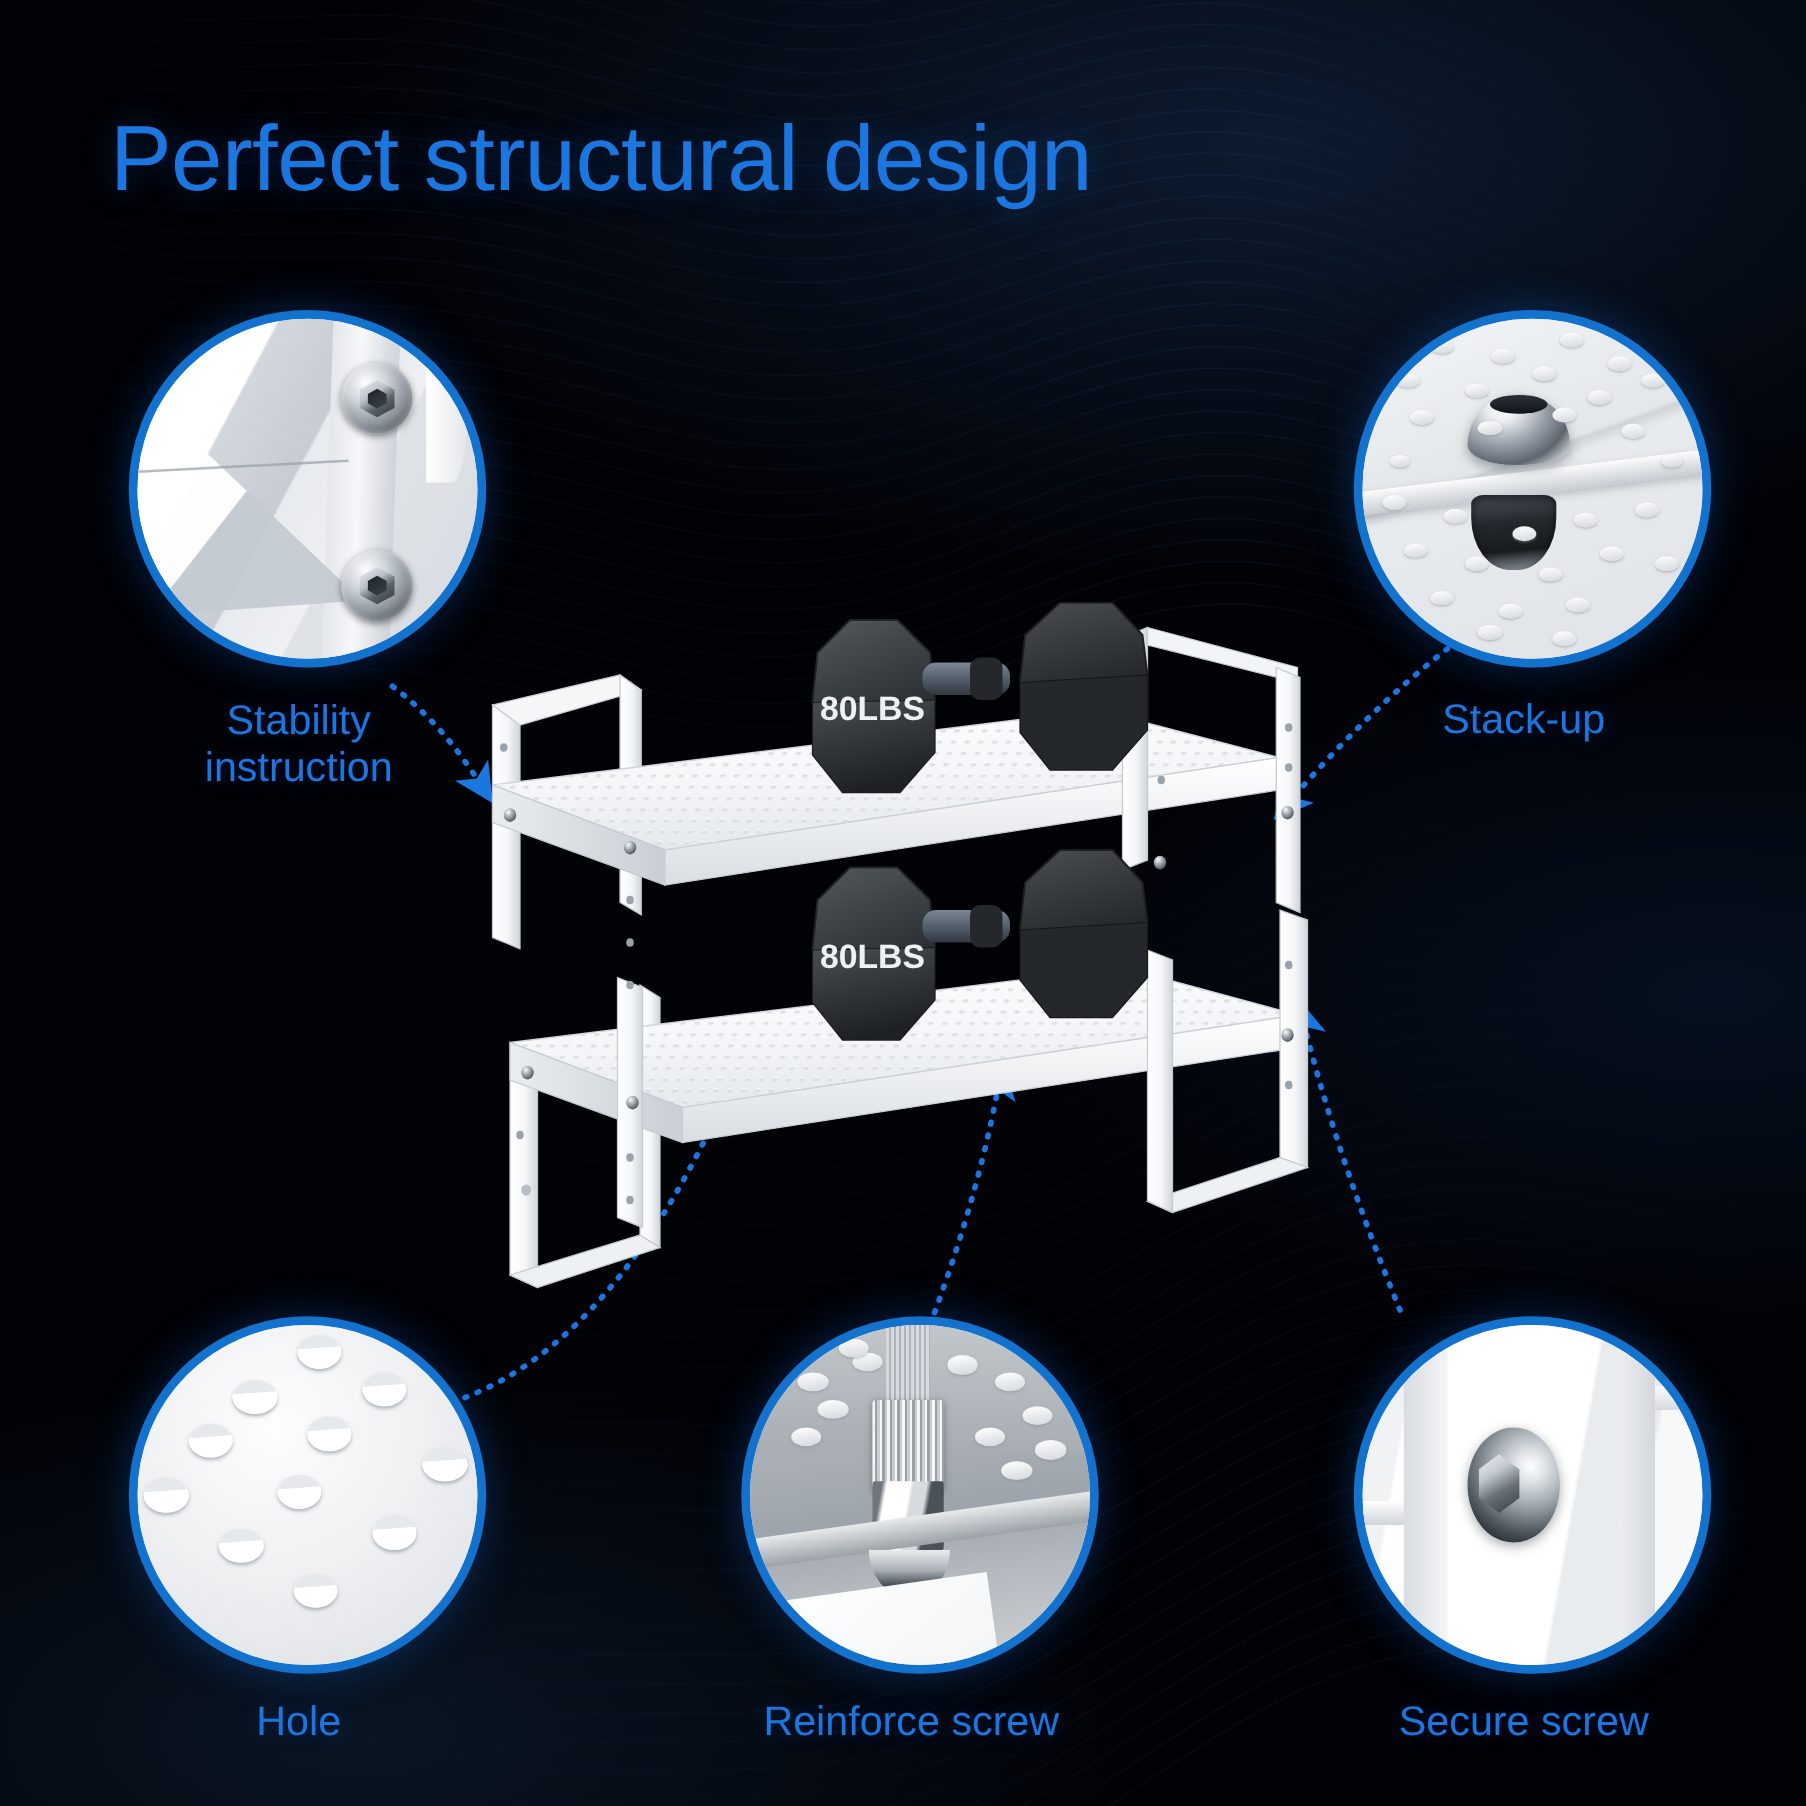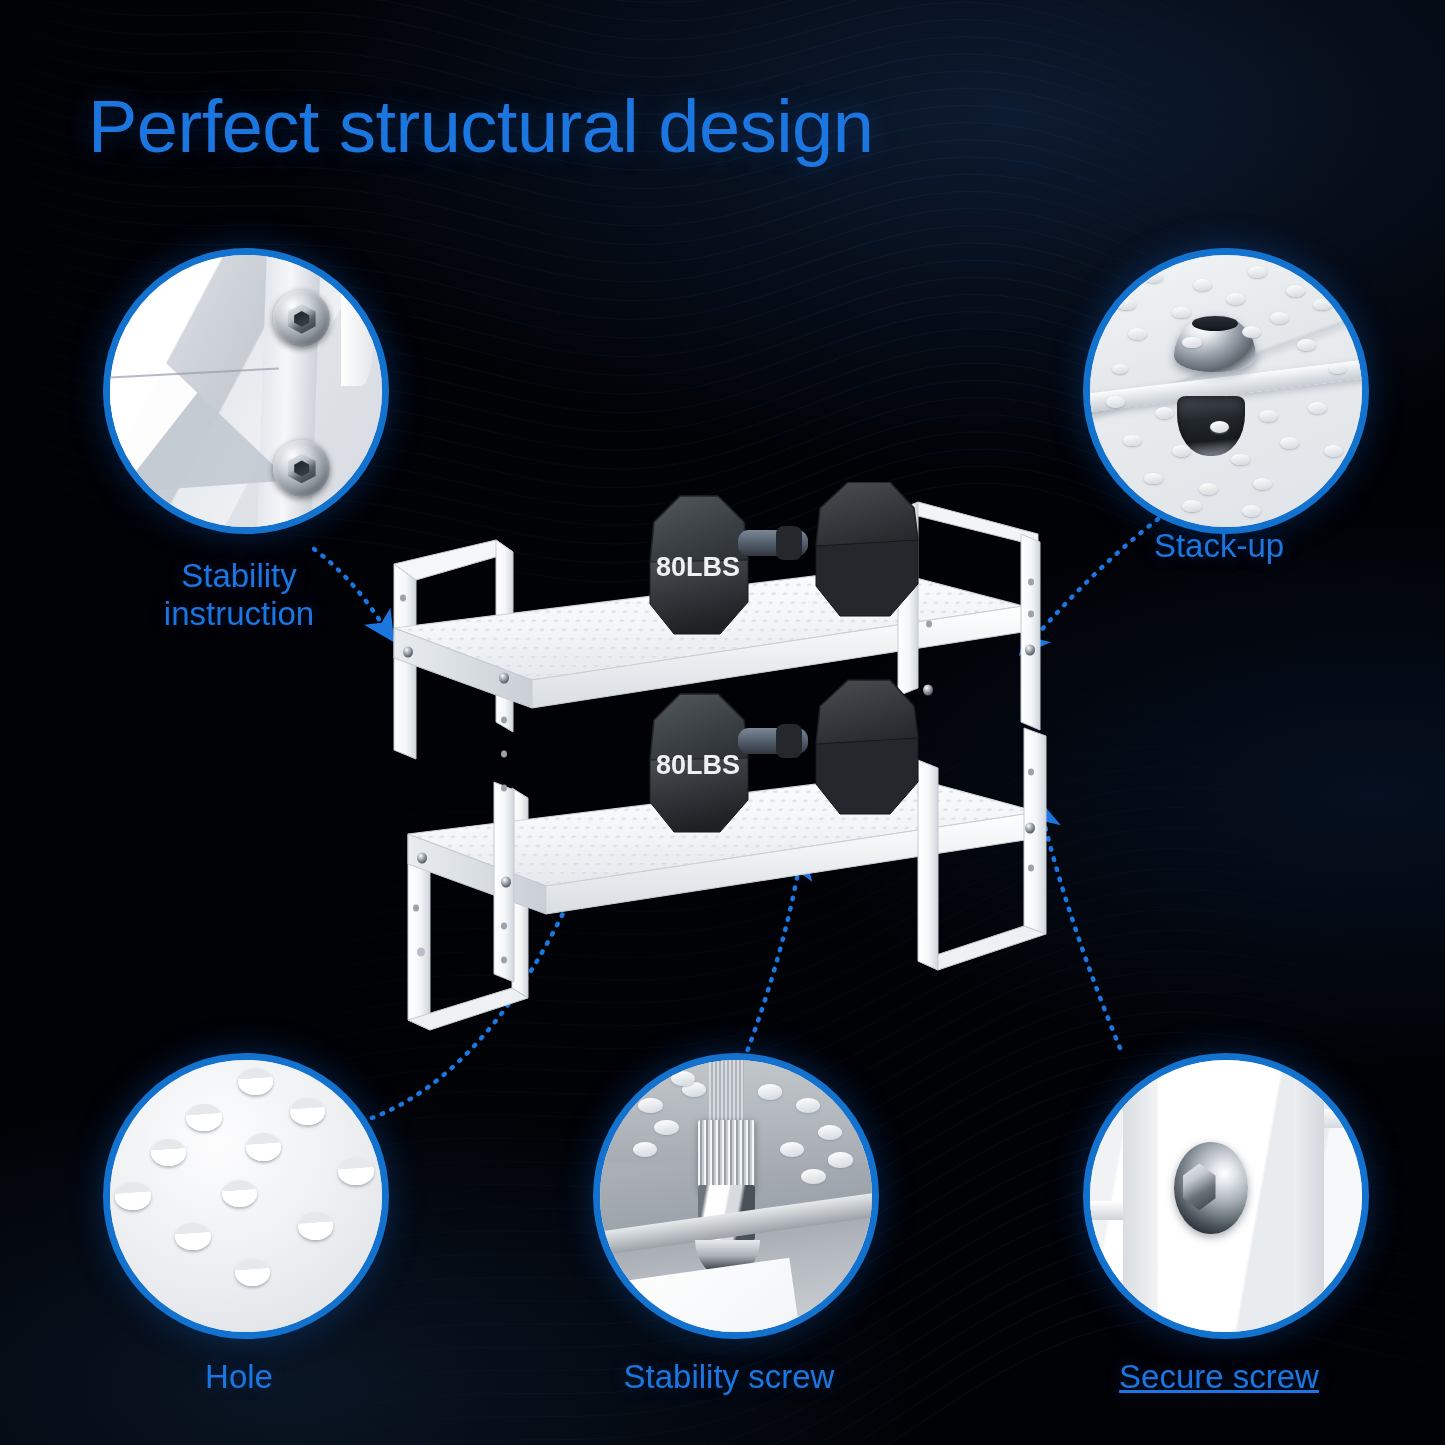--- a/index.html
+++ b/index.html
@@ -575,21 +575,21 @@
           <div class="dot" style="left: 86%; top: 70%; width: 7%; height: 4.34%;"></div>
           <div class="dot" style="left: 20%; top: 80%; width: 7%; height: 4.34%;"></div>
           <div class="dot" style="left: 40%; top: 84%; width: 7%; height: 4.34%;"></div>
           <div class="dot" style="left: 60%; top: 82%; width: 7%; height: 4.34%;"></div>
           <div class="dot" style="left: 34%; top: 90%; width: 7%; height: 4.34%;"></div>
           <div class="dot" style="left: 56%; top: 92%; width: 7%; height: 4.34%;"></div>
           <div class="dot" style="left: 8%; top: 40%; width: 6%; height: 3.72%;"></div>
           <div class="dot" style="left: 88%; top: 40%; width: 6%; height: 3.72%;"></div>
         </div>
     </div>
-    <div class="clabel" style="left:1083px;top:527px;width:272px;">Stack-up</div>
+    <div class="clabel" style="left:1083px;top:556px;width:272px;">Stack-up</div>
   </div>
 
   <div class="callout">
     <div class="ring" style="left:103px;top:1053px;width:272px;height:272px;">
       <div class="photo ph-hole" id="holeDots">
           <div class="hole" style="left: 47%; top: 3%; width: 13%; height: 10%;"></div>
           <div class="hole" style="left: 28%; top: 16%; width: 13%; height: 10%;"></div>
           <div class="hole" style="left: 66%; top: 14%; width: 13%; height: 10%;"></div>
           <div class="hole" style="left: 15%; top: 29%; width: 13%; height: 10%;"></div>
           <div class="hole" style="left: 50%; top: 27%; width: 13%; height: 10%;"></div>
@@ -620,29 +620,29 @@
           <div class="dot" style="left: 72%; top: 14%; width: 9%; height: 5.58%;"></div>
           <div class="dot" style="left: 80%; top: 24%; width: 9%; height: 5.58%;"></div>
           <div class="dot" style="left: 20%; top: 22%; width: 9%; height: 5.58%;"></div>
           <div class="dot" style="left: 66%; top: 30%; width: 9%; height: 5.58%;"></div>
           <div class="dot" style="left: 84%; top: 34%; width: 9%; height: 5.58%;"></div>
           <div class="dot" style="left: 12%; top: 30%; width: 9%; height: 5.58%;"></div>
           <div class="dot" style="left: 74%; top: 40%; width: 9%; height: 5.58%;"></div>
           <div class="dot" style="left: 26%; top: 4%; width: 9%; height: 5.58%;"></div>
         </div>
     </div>
-    <div class="clabel" style="left:573px;top:1358px;width:312px;">Stability screw</div>
+    <div class="clabel" style="left:573px;top:1358px;width:312px;">Reinforce screw</div>
   </div>
 
   <div class="callout">
     <div class="ring" style="left:1083px;top:1053px;width:272px;height:272px;">
       <div class="photo ph-secure">
         <div class="shelfR"></div>
         <div class="shelfL"></div>
         <div class="postL"></div>
         <div class="postR"></div>
         <div class="bolt"></div>
       </div>
     </div>
-    <div class="clabel" style="left:1063px;top:1358px;width:312px;text-decoration:underline;">Secure screw</div>
+    <div class="clabel" style="left:1063px;top:1358px;width:312px;">Secure screw</div>
   </div>
 
 </div>
 
 </body></html>

